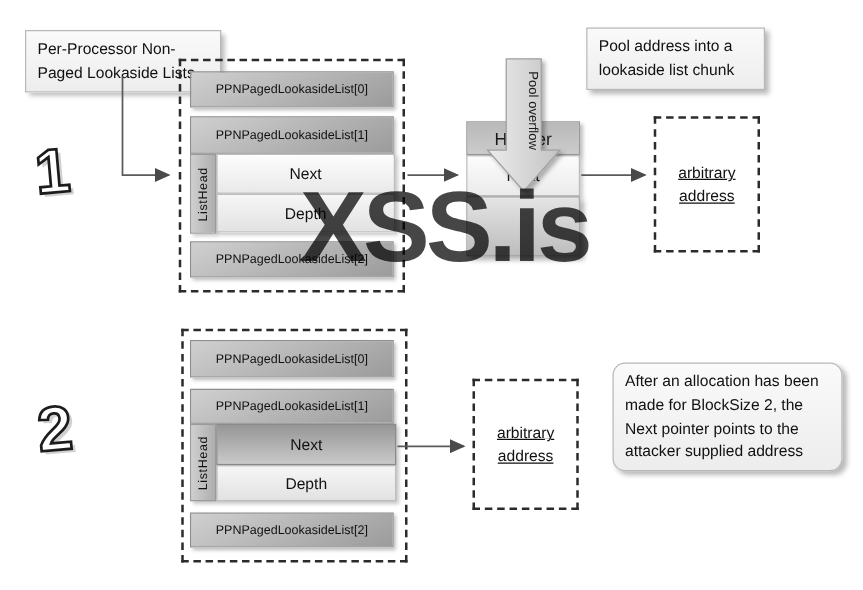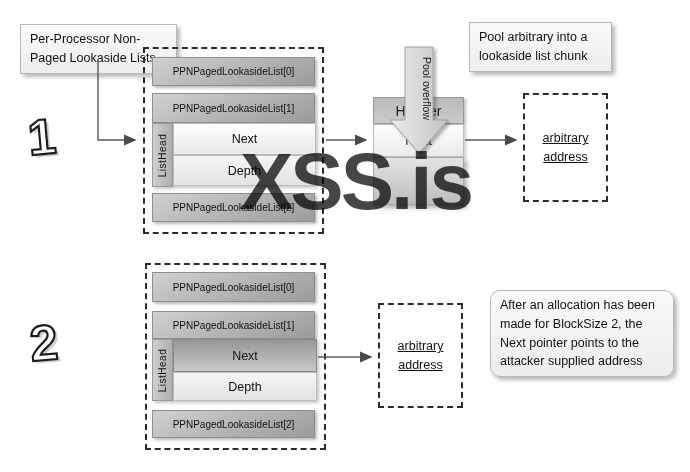--- a/index.html
+++ b/index.html
@@ -98,21 +98,21 @@
   </div>
   <div class="lightbox" style="left:173px;top:123px;width:143px;height:32px;">Next</div>
   <div class="lightbox depthbox" style="left:173px;top:155px;width:143px;height:31px;">Depth</div>
 
   <div class="gbox" style="left:152px;top:193px;width:163px;height:29px;">PPNPagedLookasideList[2]</div>
 
   <div class="chunk-sec chunk-header" style="left:373px;top:97px;width:91px;height:27px;">Header</div>
   <div class="chunk-sec chunk-next" style="left:373px;top:124px;width:91px;height:33px;">Next</div>
   <div class="chunk-sec chunk-body" style="left:373px;top:157px;width:91px;height:48px;"></div>
 
-  <div class="note" style="left:469px;top:22px;width:143px;">Pool arbitrary into a lookaside list chunk</div>
+  <div class="note" style="left:469px;top:22px;width:143px;">Pool address into a lookaside list chunk</div>
 
   <div class="dashed-box" style="left:523px;top:93px;width:85px;height:109px;">arbitrary address</div>
 
   <div class="numeral" style="left:30px;top:318px;">2</div>
 
   <div class="dashed-frame" style="left:145px;top:263px;width:181px;height:187px;"></div>
 
   <div class="gbox" style="left:152px;top:272px;width:163px;height:30px;">PPNPagedLookasideList[0]</div>
   <div class="gbox" style="left:152px;top:311px;width:163px;height:28px;">PPNPagedLookasideList[1]</div>
 

